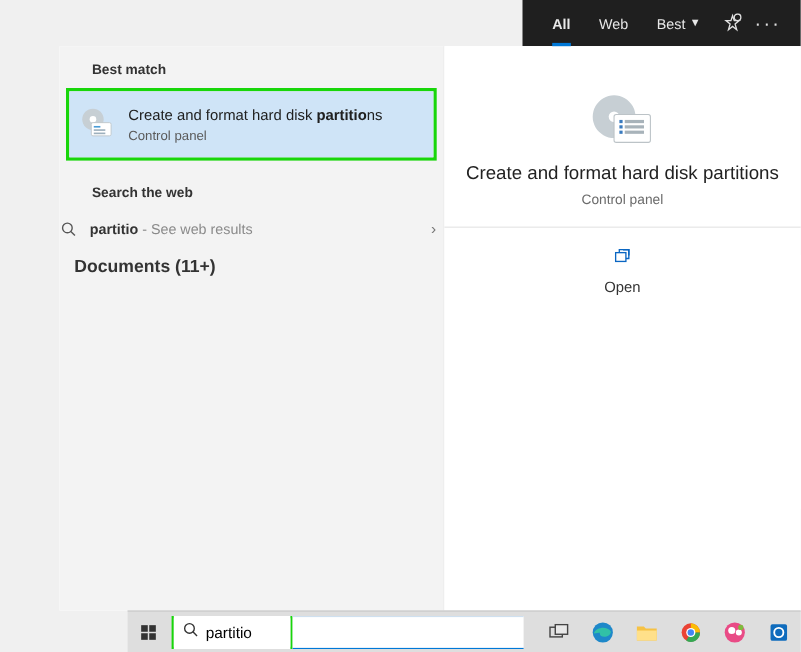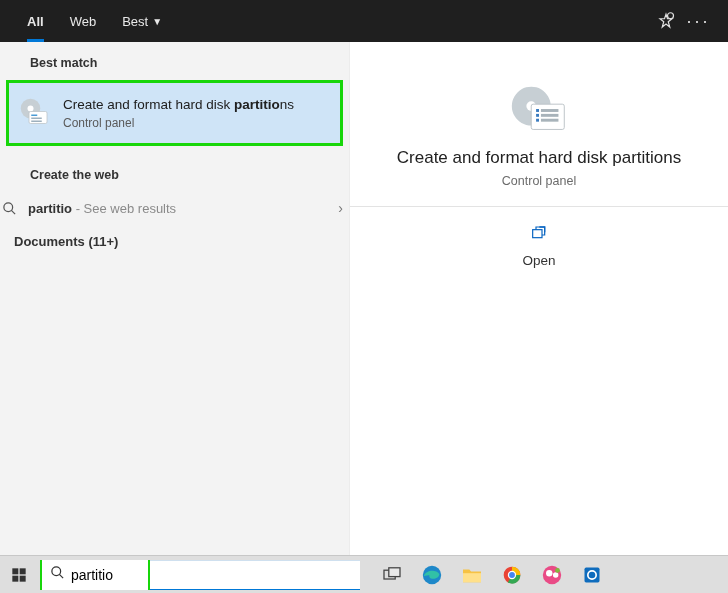--- a/index.html
+++ b/index.html
@@ -1,17 +1,17 @@
 <!DOCTYPE html>
 <html><head>
 <meta charset="utf-8">
 <style>
   * { box-sizing: border-box; margin: 0; padding: 0; }
   html, body { width: 728px; height: 593px; font-family: "Segoe UI", Tahoma, sans-serif; background: #f0f0f0; overflow: hidden; }
-  .app { display: flex; flex-direction: column; width: 728px; height: 593px; }
+  .app { display: flex; flex-direction: column; width: 728px; height: 593px; align-items: flex-end; }
 
   
   .header { background: #1f1f1f; color: #fff; height: 42px; display: flex; align-items: center; padding: 0 14px; }
   .tabs { display: flex; align-items: center; gap: 0; height: 100%; }
   .tab { font-size: 13px; color: #e8e8e8; padding: 0 13px; height: 100%; display: flex; align-items: center; cursor: pointer; position: relative; }
   .tab.active { font-weight: 600; }
   .tab.active::after { content: ""; position: absolute; left: 13px; right: 13px; bottom: 0; height: 3px; background: #0078d7; }
   .tab .caret { margin-left: 4px; font-size: 10px; }
   .header-spacer { flex: 1; }
   .header-icon { width: 32px; height: 32px; display: flex; align-items: center; justify-content: center; color: #e0e0e0; font-size: 16px; cursor: pointer; }
@@ -28,21 +28,21 @@
   .bm-icon { width: 36px; height: 36px; display: flex; align-items: center; justify-content: center; }
   .bm-text .title { font-size: 13.5px; color: #202020; line-height: 1.35; }
   .bm-text .sub { font-size: 12px; color: #5a5a5a; margin-top: 2px; }
 
   .web-row { display: flex; align-items: center; padding: 8px 0; gap: 10px; cursor: pointer; }
   .web-row .icon { width: 18px; display:flex; justify-content:center; color:#555; }
   .web-row .txt { font-size: 13px; color: #333; }
   .web-row .hint { color: #8a8a8a; }
   .web-row .chev { margin-left: auto; color: #777; font-size: 14px; padding-right: 6px;}
 
-  .doc-row { padding: 10px 14px 0; font-size: 13px; font-weight: 600; color: #333; }
+  .doc-row { padding: 10px 14px 0; font-size: 16px; font-weight: 600; color: #333; }
 
   
   .detail { padding: 38px 20px 0; display: flex; flex-direction: column; align-items: center; border-bottom: 1px solid #e3e3e3; }
   .detail-icon { width: 70px; height: 60px; display:flex; align-items:center; justify-content:center; margin-bottom: 8px; }
   .detail .title { font-size: 17px; color: #222; font-weight: 400; text-align: center; }
   .detail .sub { font-size: 12.5px; color: #6b6b6b; margin: 6px 0 18px; }
   .actions { padding: 10px 20px; }
   .action-row { display: flex; align-items: center; gap: 12px; padding: 8px 0; font-size: 13.5px; color: #333; cursor: pointer; flex-direction: column; }
   .action-row .icon { color: #0a66c2; width: 18px; display:flex; }
 
@@ -105,21 +105,21 @@
               <rect x="19" y="34" width="14" height="2" fill="#9db0bd"></rect>
             </svg>
           </div>
           <div class="bm-text">
             <div class="title"><span>Create and format hard disk </span><b>partitio</b><span>ns</span></div>
             <div class="sub">Control panel</div>
           </div>
         </div>
       </div>
 
-      <div class="section-label">Create the web</div>
+      <div class="section-label">Search the web</div>
 
       <div class="web-row">
         <span class="icon">
           <svg width="15" height="15" viewBox="0 0 24 24" fill="none" stroke="#555" stroke-width="2">
               <circle cx="10" cy="10" r="7"></circle>
               <line x1="15" y1="15" x2="21" y2="21"></line>
             </svg>
         </span>
         <span class="txt"><b>partitio</b><span class="hint"> - See web results</span></span>
         <span class="chev">›</span>

